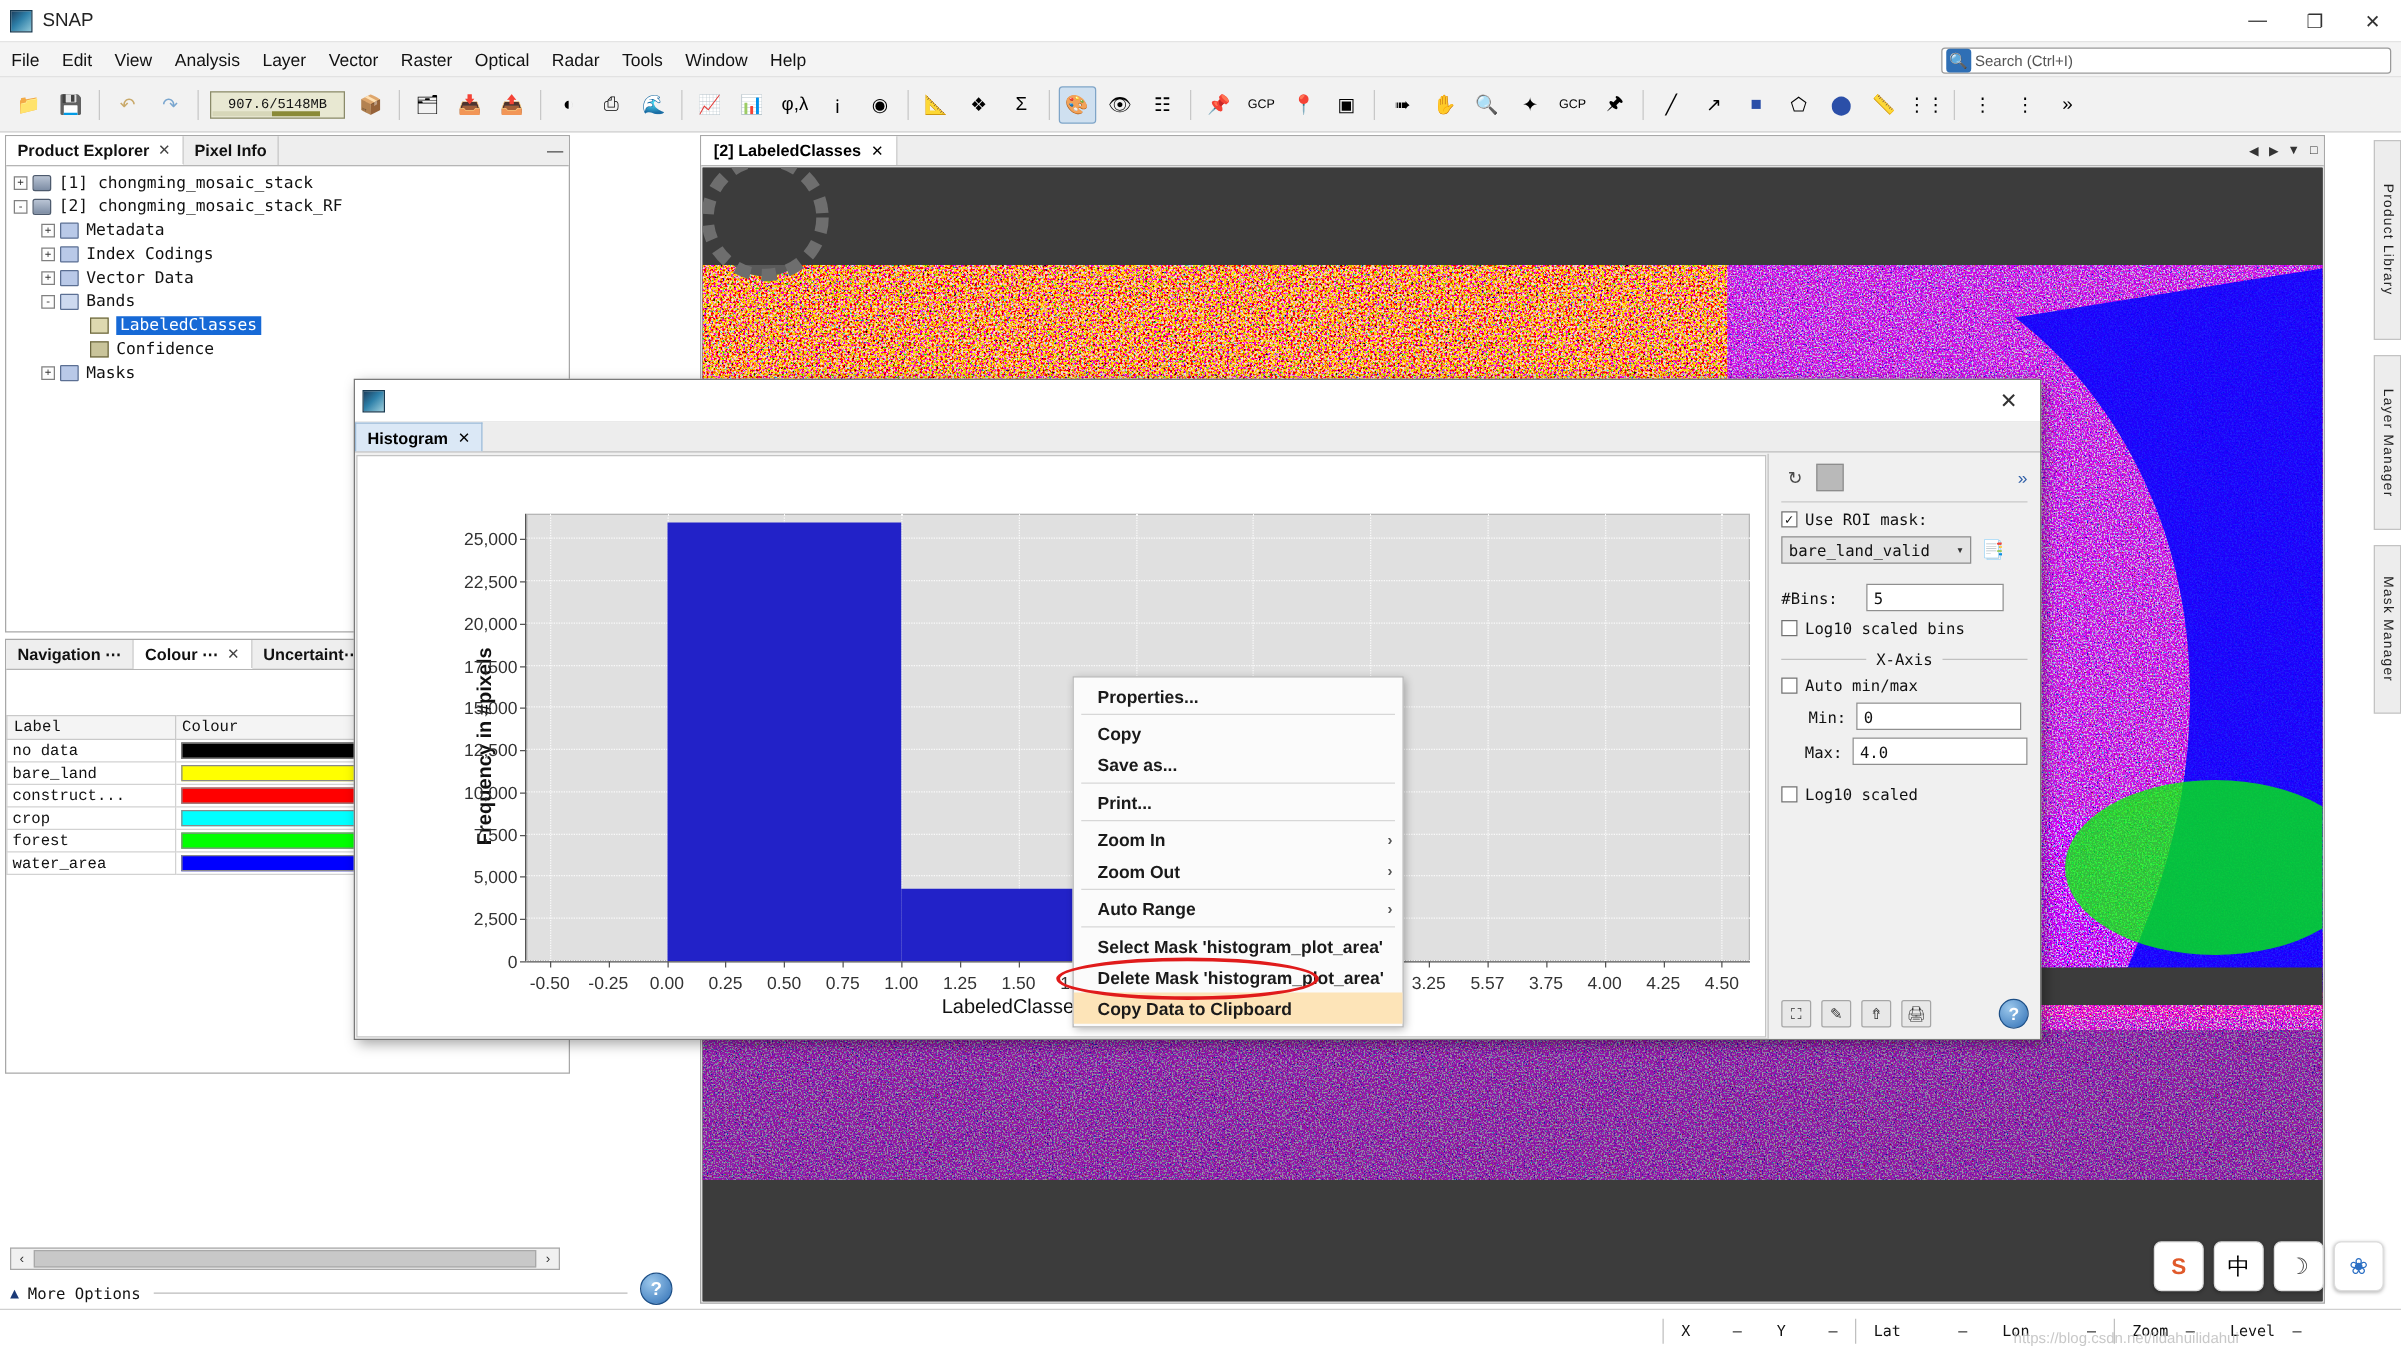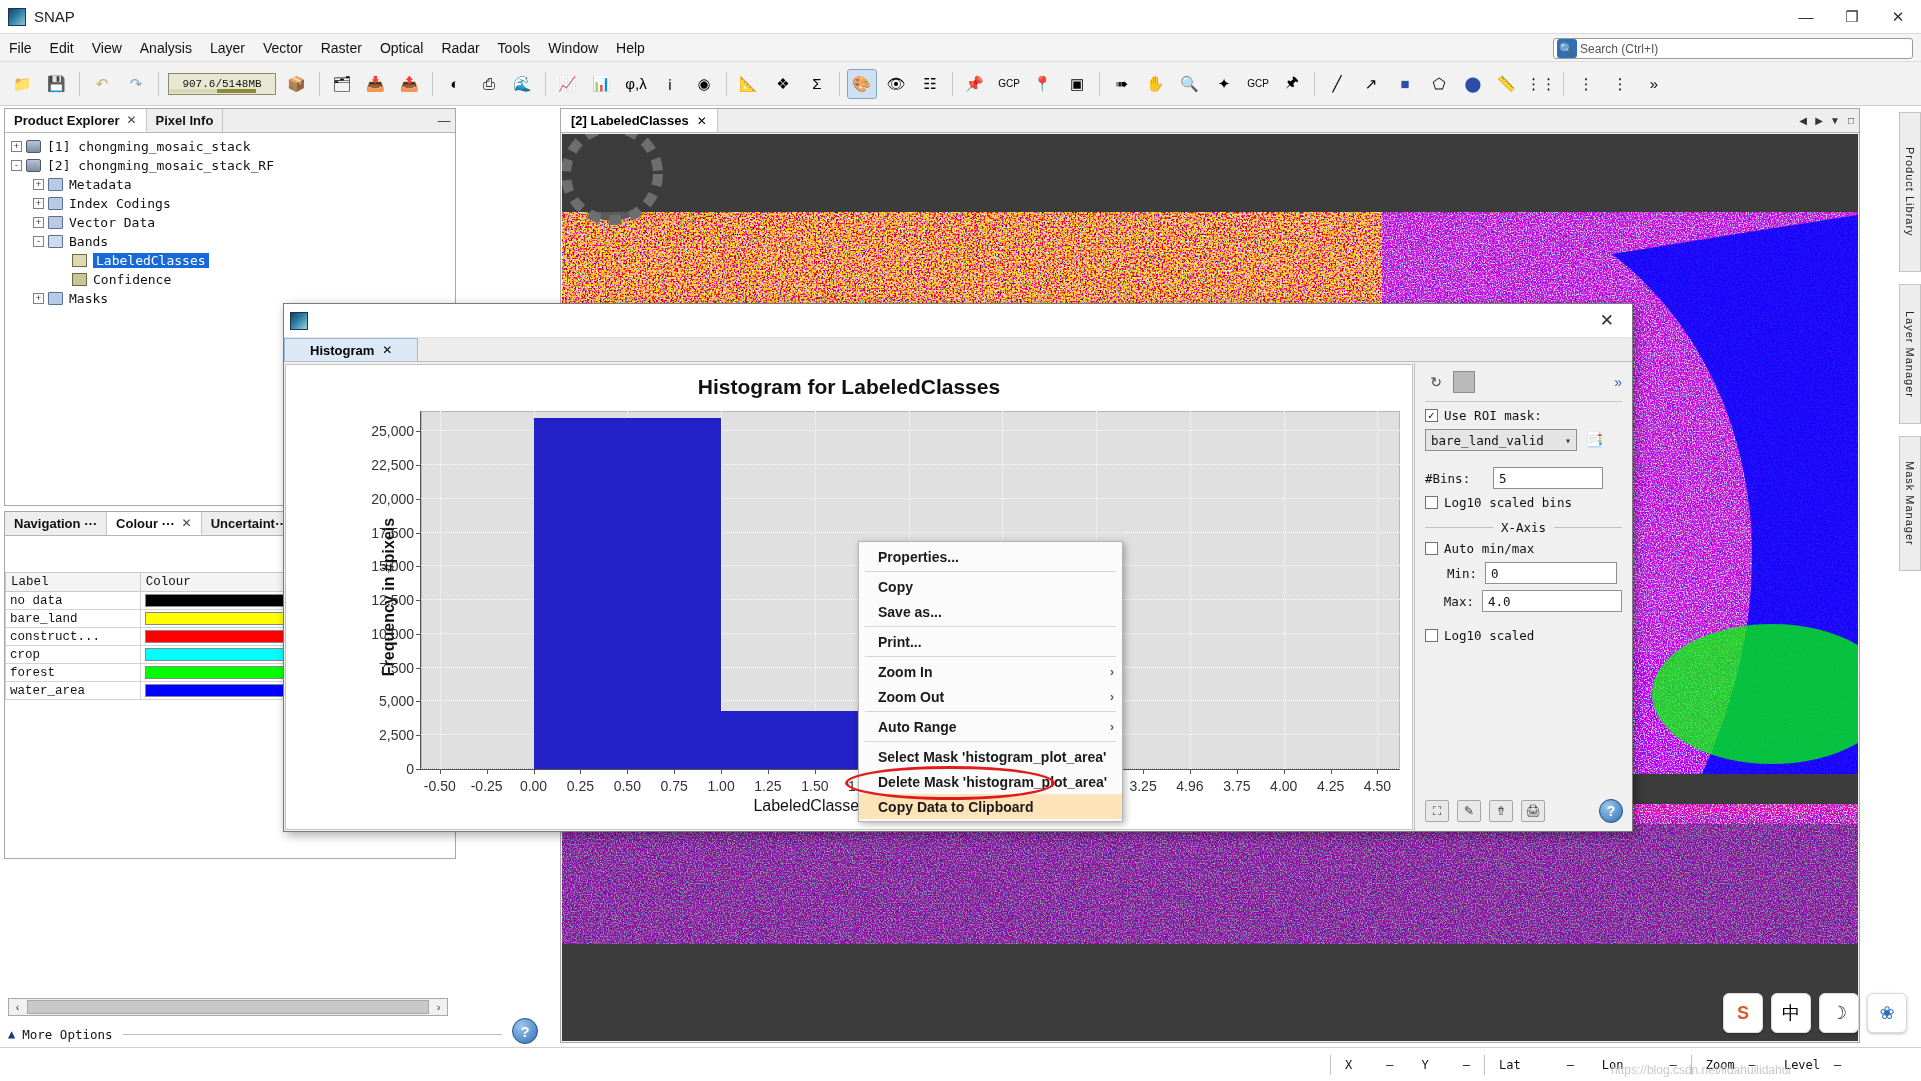--- a/index.html
+++ b/index.html
@@ -164,21 +164,21 @@
 
   
   #hdialog{
     position:absolute;left:283px;top:303px;width:1350px;height:529px;
     background:#f0f0f0;border:1px solid #7a7a7a;box-shadow:3px 3px 10px rgba(0,0,0,.35);z-index:20;
   }
   #hdialog .dlgbar{ height:34px;background:#fff;display:flex;align-items:center;padding:0 6px;border-bottom:1px solid #e3e3e3;}
   #hdialog .dlgbar .dicon{ width:18px;height:18px;background:linear-gradient(135deg,#1c3f5e,#2d7fa8 45%,#9fd0de);border:1px solid #16384f;}
   #hdialog .dlgbar .dclose{ margin-left:auto;font-size:17px;color:#333;padding:0 12px; }
   #hdialog .dtabs{ height:24px;background:#ededed;border-bottom:1px solid #bdbdbd;display:flex;align-items:stretch;}
-  #hdialog .dtabs .tab{ display:flex;align-items:center;padding:0 25px;font-size:13px;font-weight:bold;background:#dbe8f6;border:1px solid #9dbbd8;border-bottom:none;}
+  #hdialog .dtabs .tab{ display:flex;align-items:center;padding:0 9px;font-size:13px;font-weight:bold;background:#dbe8f6;border:1px solid #9dbbd8;border-bottom:none;}
   #hdialog .dtabs .tab .x{ margin-left:8px;font-weight:normal;font-size:12px; }
   #hdialog .dtabs .filler{ flex:1 }
   #hbody{ position:absolute;left:0;top:59px;right:0;bottom:0;display:flex; }
   #chartarea{ flex:1;background:#fff;border:1px solid #c4c4c4;margin:1px;position:relative; }
   #chart-title{ text-align:center;font-size:21px;font-weight:bold;color:#111;margin-top:10px; }
 
   
   #plot{ position:absolute;left:135px;top:46px;right:12px;bottom:60px; }
   #plotbg{ position:absolute;left:0;top:0;right:0;bottom:0;background:#e0e0e0;border:1px solid #b6b6b6; }
   .gridv{ position:absolute;top:0;bottom:0;width:1px;border-left:1px dotted #fafafa; }
@@ -544,21 +544,20 @@
     <div class="tab">
       <span>Histogram</span>
       <span class="x">✕</span>
     </div>
     <div class="filler"></div>
   </div>
 
   <div id="hbody">
 
     <div id="chartarea">
-      <div id="chart-title">Histogram for LabeledClasses</div>
       <div id="ylabel">Frequency in #pixels</div>
       <div id="xlabel">LabeledClasses in discrete</div>
 
       <div id="plot">
         <div id="plotbg"></div>
         <div id="gridlayer">
             <div class="gridv" style="left: 1.91571%;"></div>
             <div class="gridv" style="left: 11.4943%;"></div>
             <div class="gridv" style="left: 21.0728%;"></div>
             <div class="gridv" style="left: 30.6513%;"></div>
@@ -693,21 +692,21 @@
             <div style="position: absolute; left: 68.9655%; bottom: 0px;">
               <div class="xtickmark"></div>
               <div class="xtick">3.00</div>
             </div>
             <div style="position: absolute; left: 73.7548%; bottom: 0px;">
               <div class="xtickmark"></div>
               <div class="xtick">3.25</div>
             </div>
             <div style="position: absolute; left: 78.5441%; bottom: 0px;">
               <div class="xtickmark"></div>
-              <div class="xtick">4.96</div>
+              <div class="xtick">5.57</div>
             </div>
             <div style="position: absolute; left: 83.3333%; bottom: 0px;">
               <div class="xtickmark"></div>
               <div class="xtick">3.75</div>
             </div>
             <div style="position: absolute; left: 88.1226%; bottom: 0px;">
               <div class="xtickmark"></div>
               <div class="xtick">4.00</div>
             </div>
             <div style="position: absolute; left: 92.9119%; bottom: 0px;">

